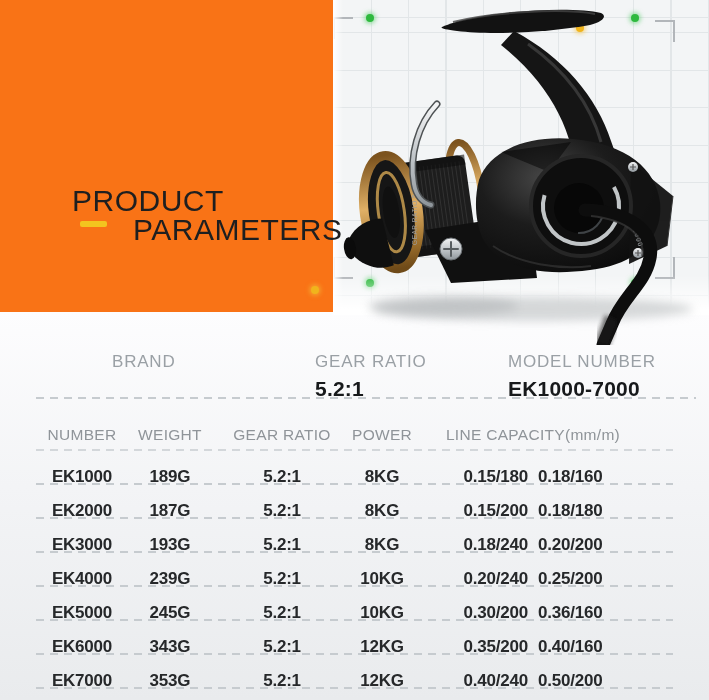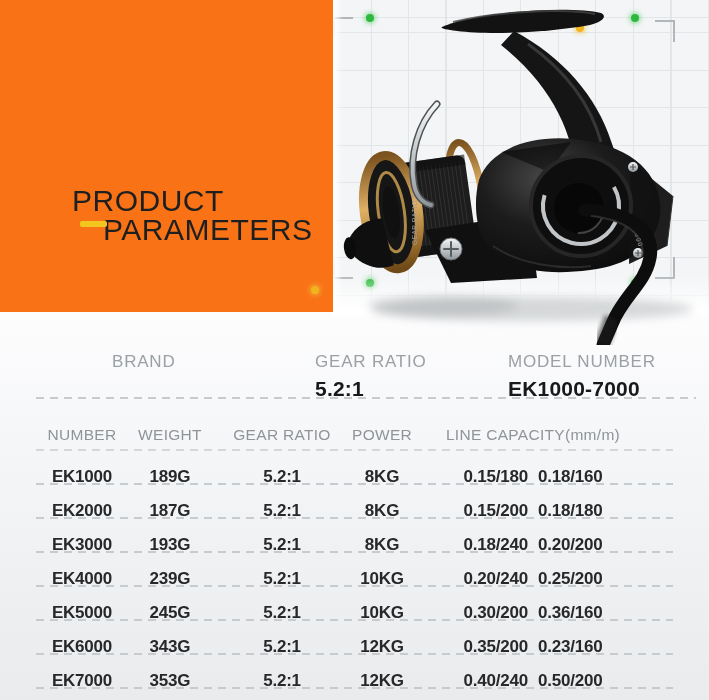--- a/index.html
+++ b/index.html
@@ -44,21 +44,21 @@
     position:absolute; left:333px; top:0; width:376px; height:345px;
     z-index:3; pointer-events:none;
   }
 
   
   .title-block { position:absolute; left:72px; top:186px; z-index:2; }
   .title-line {
     font-size:30px; line-height:29px; color:#1e1f20;
     letter-spacing:0.5px; font-weight:400; white-space:nowrap;
   }
-  .title-line.l2 { margin-left:31px; }
+  .title-line.l2 { margin-left:61px; }
   .title-dash {
     position:absolute; left:8px; top:35px; width:27px; height:6px;
     background:#f3c51f; border-radius:2px;
   }
 
   
   .spec-section {
     position:absolute; left:0; top:312px; width:709px; height:388px;
     background:linear-gradient(180deg,#fdfdfe 0%, #f3f4f6 45%, #e9ebed 100%);
     z-index:0;
@@ -298,21 +298,21 @@
       </div>
       <div class="dashline row-sep"></div>
 
       <div class="trow data">
         <div class="c1">EK6000</div>
         <div class="c2">343G</div>
         <div class="c3">5.2:1</div>
         <div class="c4">12KG</div>
         <div class="c5">
             <span>0.35/200</span>
-            <span>0.23/160</span>
+            <span>0.40/160</span>
           </div>
       </div>
       <div class="dashline row-sep"></div>
 
       <div class="trow data">
         <div class="c1">EK7000</div>
         <div class="c2">353G</div>
         <div class="c3">5.2:1</div>
         <div class="c4">12KG</div>
         <div class="c5">

